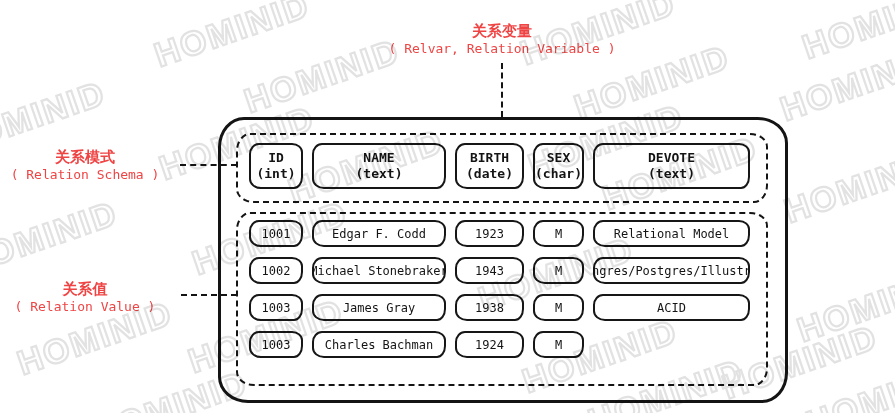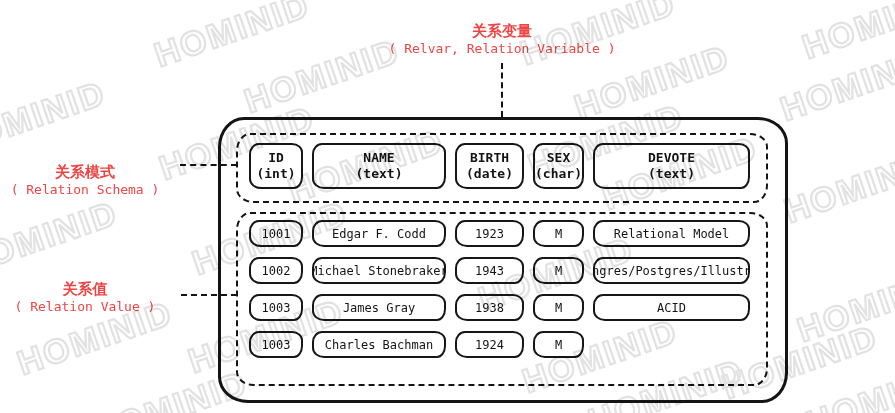--- a/index.html
+++ b/index.html
@@ -48,21 +48,21 @@
     box-sizing:border-box; white-space:nowrap; overflow:hidden;
   }
   .header-cell { flex-direction:column; font-weight:bold; font-size:13px; line-height:1.25; }
   .body-cell   { font-size:12px; }
 
   
   .anno { position:absolute; text-align:center; z-index:5; color:#ef4444; }
   .anno-zh { font-family:"DejaVu Sans", sans-serif; font-weight:700; font-size:15px; line-height:1.2; }
   .anno-en { font-family:"DejaVu Sans Mono", monospace; font-weight:400; font-size:13px; line-height:1.35; }
   .anno-top    { left:377px; top:22px;  width:250px; }
-  .anno-schema { left:0px;   top:163px; width:170px; }
+  .anno-schema { left:0px;   top:148px; width:170px; }
   .anno-value  { left:0px;   top:280px; width:170px; }
 
   
   .conn { position:absolute; z-index:6; }
   .conn-v { border-left:2.5px dashed #141414; width:0; }
   .conn-h { border-top:2.5px dashed #141414; height:0; }
   .conn-relvar { left:501px; top:63px;  height:54px; }
   .conn-schema { left:180px; top:164px; width:57px; }
   .conn-value  { left:181px; top:294px; width:56px; }
 </style>

